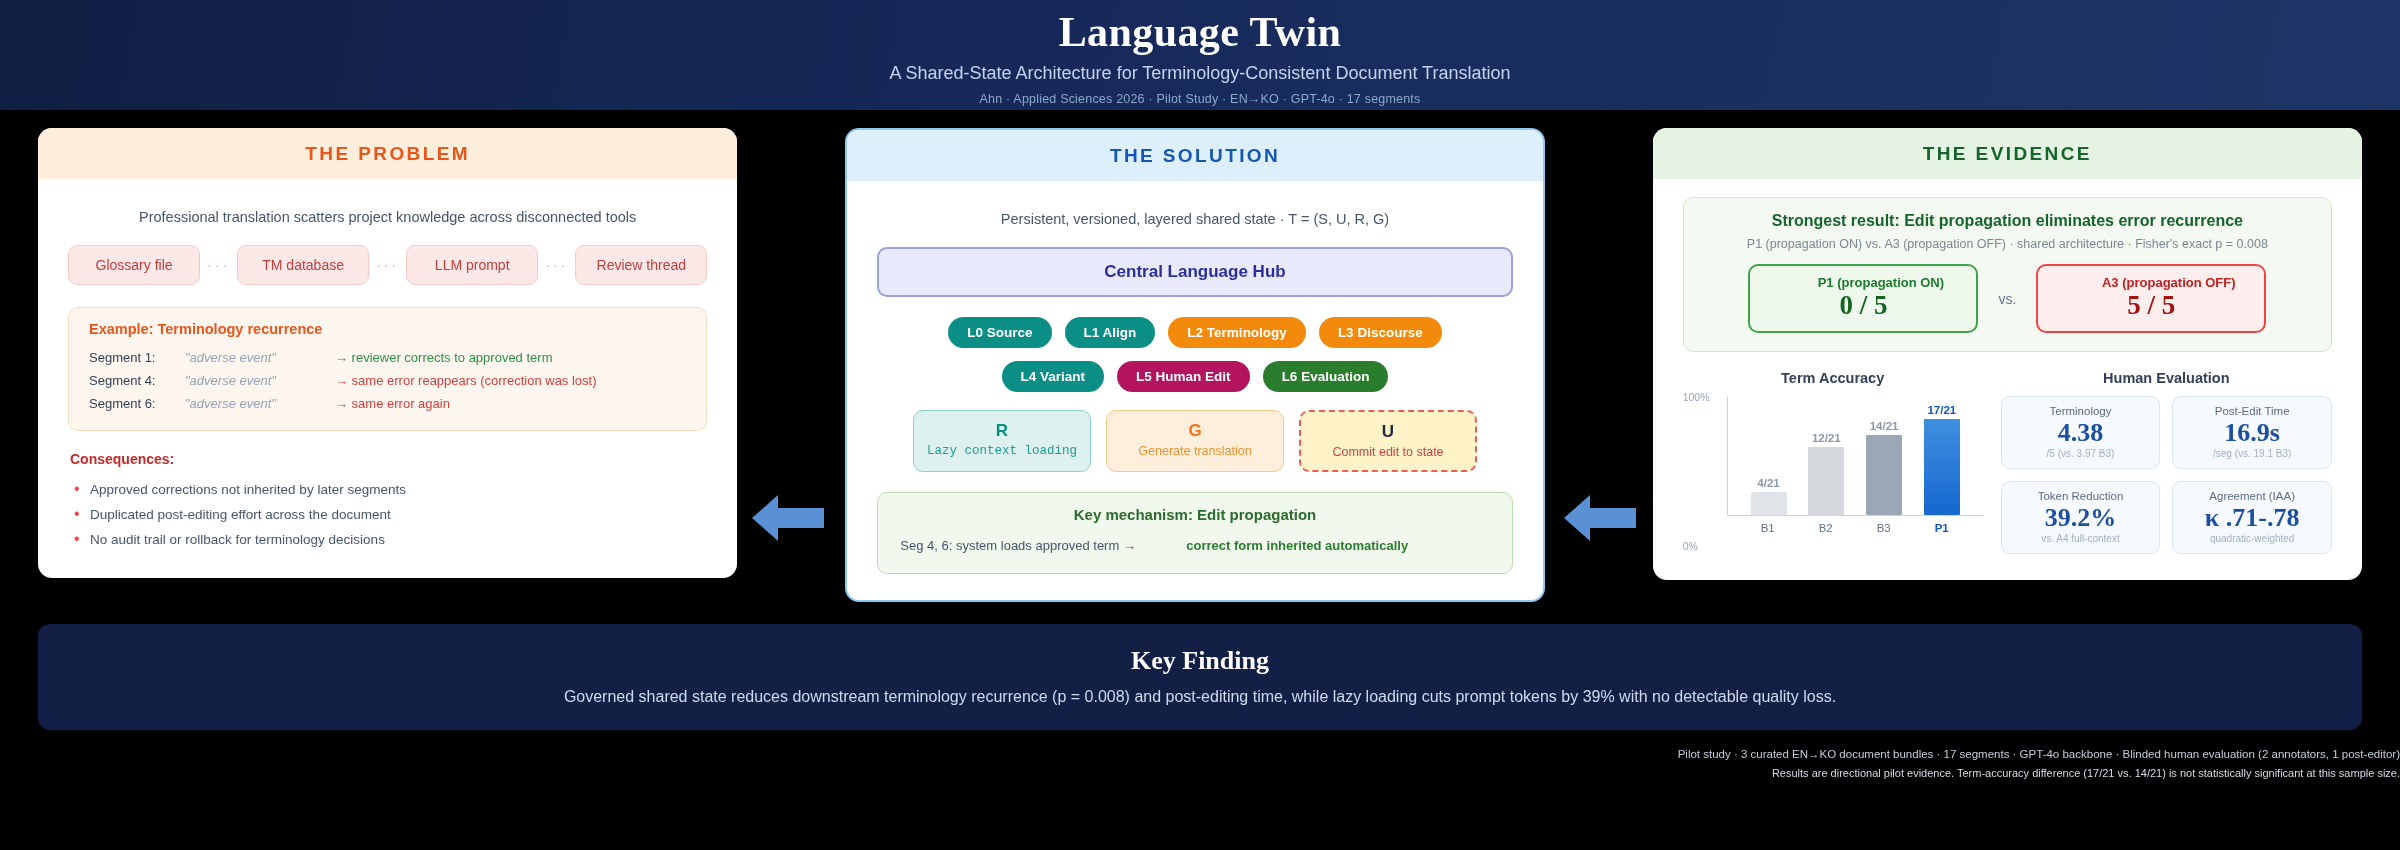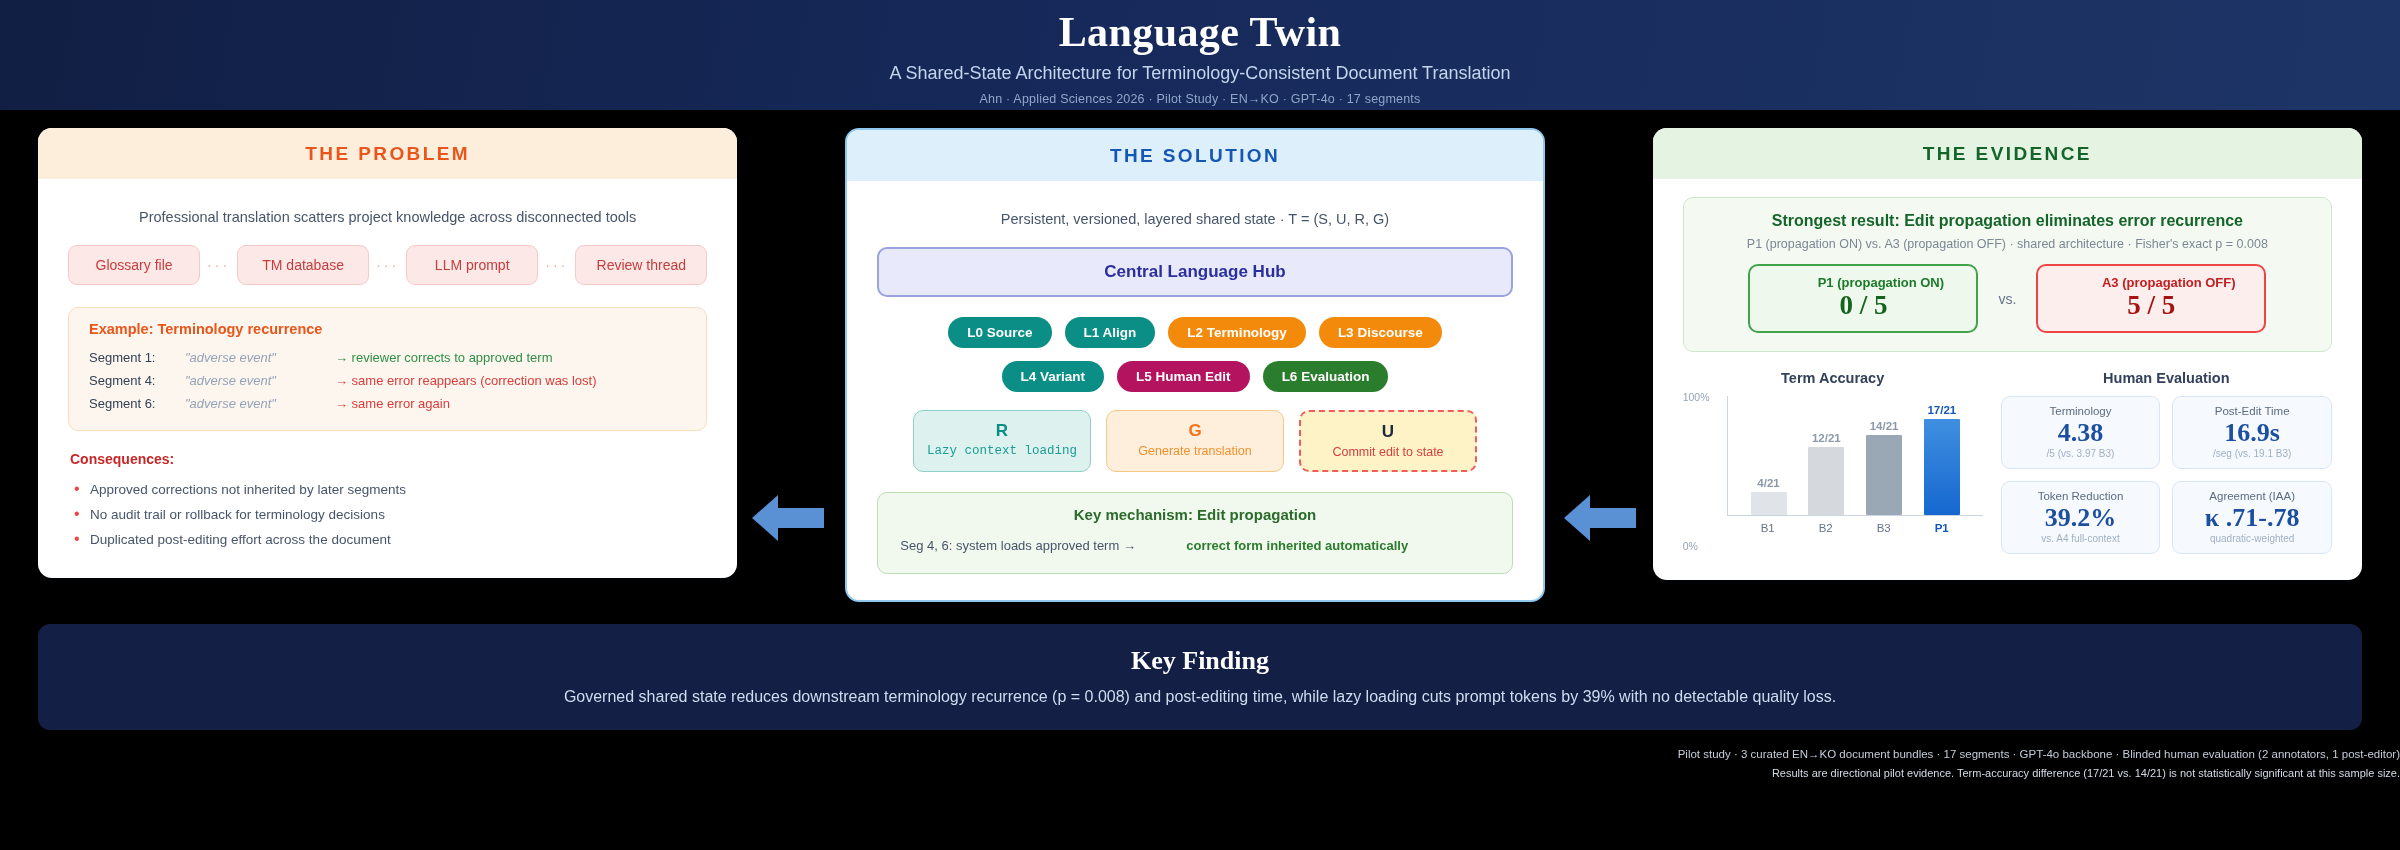--- a/index.html
+++ b/index.html
@@ -257,22 +257,22 @@
           <div class="example-row">
             <span class="ex-seg">Segment 6:</span>
             <span class="ex-term">"adverse event"</span>
             <span class="ex-note bad">→ same error again</span>
           </div>
         </div>
 
         <div class="conseq-title">Consequences:</div>
         <ul class="conseq-list">
           <li>Approved corrections not inherited by later segments</li>
+          <li>Duplicated post-editing effort across the document</li>
           <li>No audit trail or rollback for terminology decisions</li>
-          <li>Duplicated post-editing effort across the document</li>
         </ul>
       </div>
     </div>
 
     <div class="panel panel-mid col-mid">
       <div class="panel-head">THE SOLUTION</div>
       <div class="panel-body">
         <div class="panel-lead">Persistent, versioned, layered shared state · T = (S, U, R, G)</div>
 
         <div class="hub-box">Central Language Hub</div>

